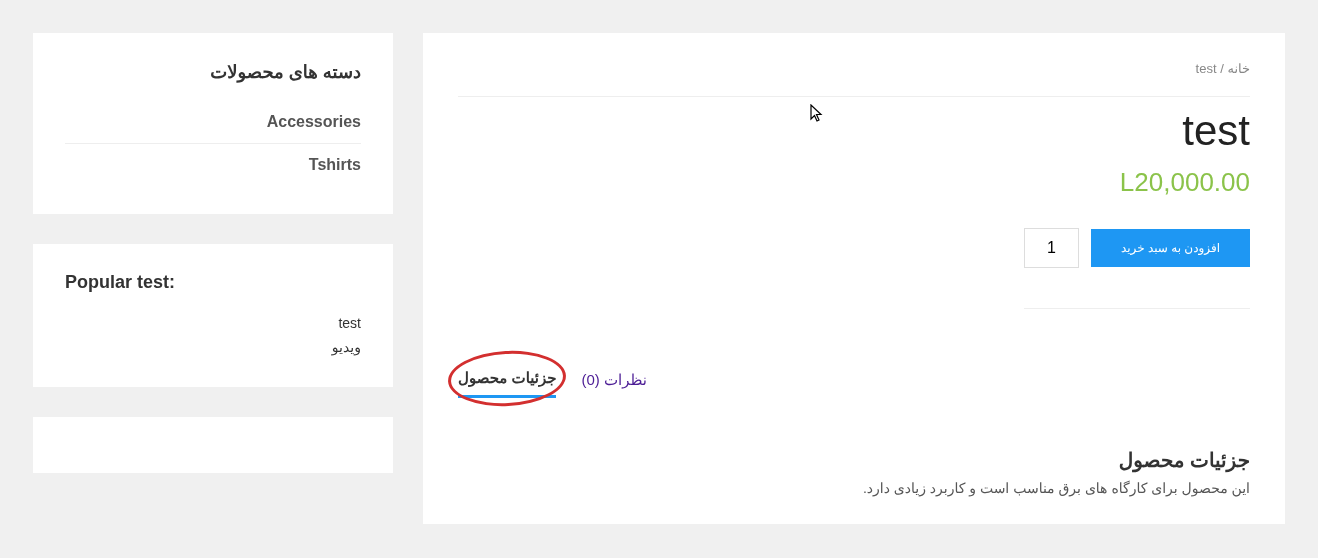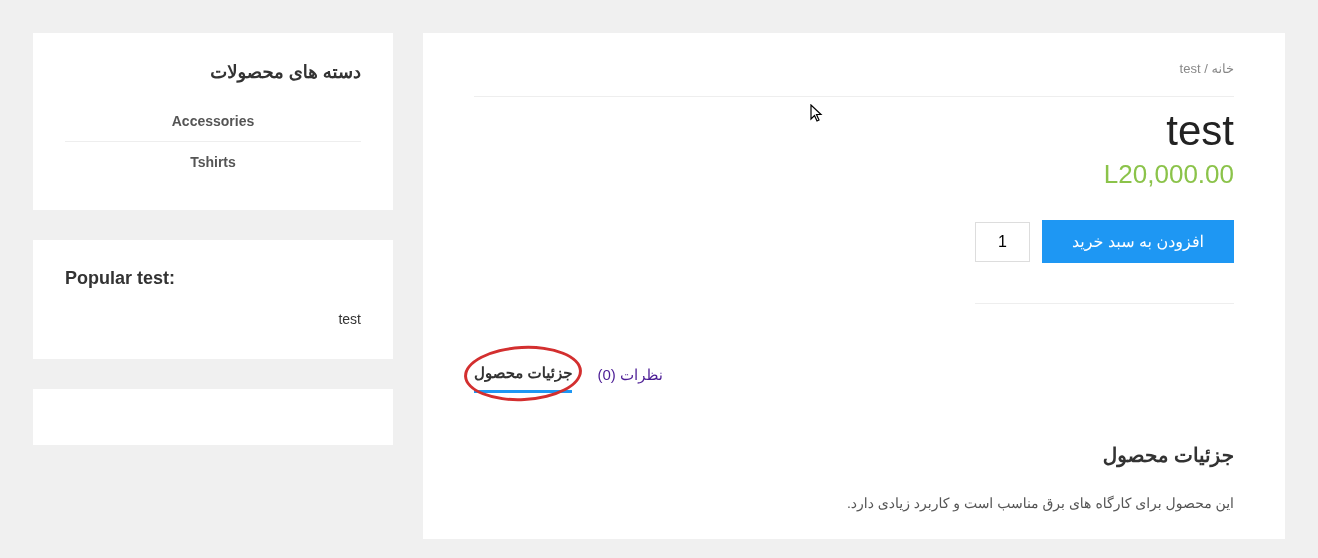--- a/index.html
+++ b/index.html
@@ -32,41 +32,41 @@
   font-weight: bold;
   color: #333;
   text-align: right;
   margin-bottom: 18px;
 }
 .widget-title.ltr { text-align: left; direction: ltr; }
 .cat-list {
   list-style: none;
 }
 .cat-item {
-  font-size: 14px;
+  font-size: 16px;
   color: #555;
   padding: 12px 0;
   border-bottom: 1px solid #eee;
   font-weight: bold;
-  text-align: center;
+  text-align: right;
   cursor: pointer;
 }
 .cat-item:last-child { border-bottom: none; }
 .post-link {
   display: block;
   text-align: right;
   font-size: 14px;
   color: #333;
   padding: 4px 0;
   cursor: pointer;
 }
 .main {
   flex: 1;
   background: #fff;
-  padding: 28px 51px;
+  padding: 28px 35px;
   display: flex;
   flex-direction: column;
 }
 .breadcrumb {
   text-align: right;
   color: #888;
   font-size: 13px;
   padding-bottom: 20px;
   border-bottom: 1px solid #eee;
   direction: rtl;
@@ -85,38 +85,38 @@
   align-items: flex-end;
 }
 .product-title {
   font-size: 42px;
   color: #222;
   font-weight: 400;
 }
 .product-price {
   font-size: 26px;
   color: #8bc34a;
-  margin-top: 4px;
+  margin-top: 12px;
   direction: ltr;
 }
 .cart-row {
   display: flex;
   flex-direction: row-reverse;
   align-items: center;
   gap: 12px;
   margin-top: 30px;
   padding-bottom: 40px;
   border-bottom: 1px solid #eee;
 }
 .add-cart-btn {
   background: #1e97f3;
   color: #fff;
   border: none;
   padding: 12px 30px;
-  font-size: 16px;
+  font-size: 12px;
   font-family: inherit;
   cursor: pointer;
 }
 .qty-input {
   width: 55px;
   height: 40px;
   border: 1px solid #ddd;
   text-align: center;
   font-size: 16px;
   font-family: inherit;
@@ -155,21 +155,21 @@
   text-align: right;
   font-size: 20px;
   font-weight: bold;
   color: #333;
   margin-top: 50px;
 }
 .detail-text {
   text-align: right;
   font-size: 14px;
   color: #555;
-  margin-top: 28px;
+  margin-top: 8px;
   direction: rtl;
 }
 .cursor-icon {
   position: absolute;
   top: 104px;
   left: 810px;
   pointer-events: none;
 }
 </style>
 </head>
@@ -182,20 +182,21 @@
       <div class="widget-title">دسته های محصولات</div>
       <ul class="cat-list">
         <li class="cat-item">Accessories</li>
         <li class="cat-item">Tshirts</li>
       </ul>
     </div>
 
     <div class="widget">
       <div class="widget-title ltr">Popular test:</div>
       <span class="post-link">test</span>
+      <span class="post-link">ویدیو</span>
     </div>
 
     <div class="widget" style="height:40px;"></div>
   </div>
 
   <div class="main">
 
     <div class="breadcrumb">
       <a>خانه</a><span> / </span><span>test</span>
     </div>

